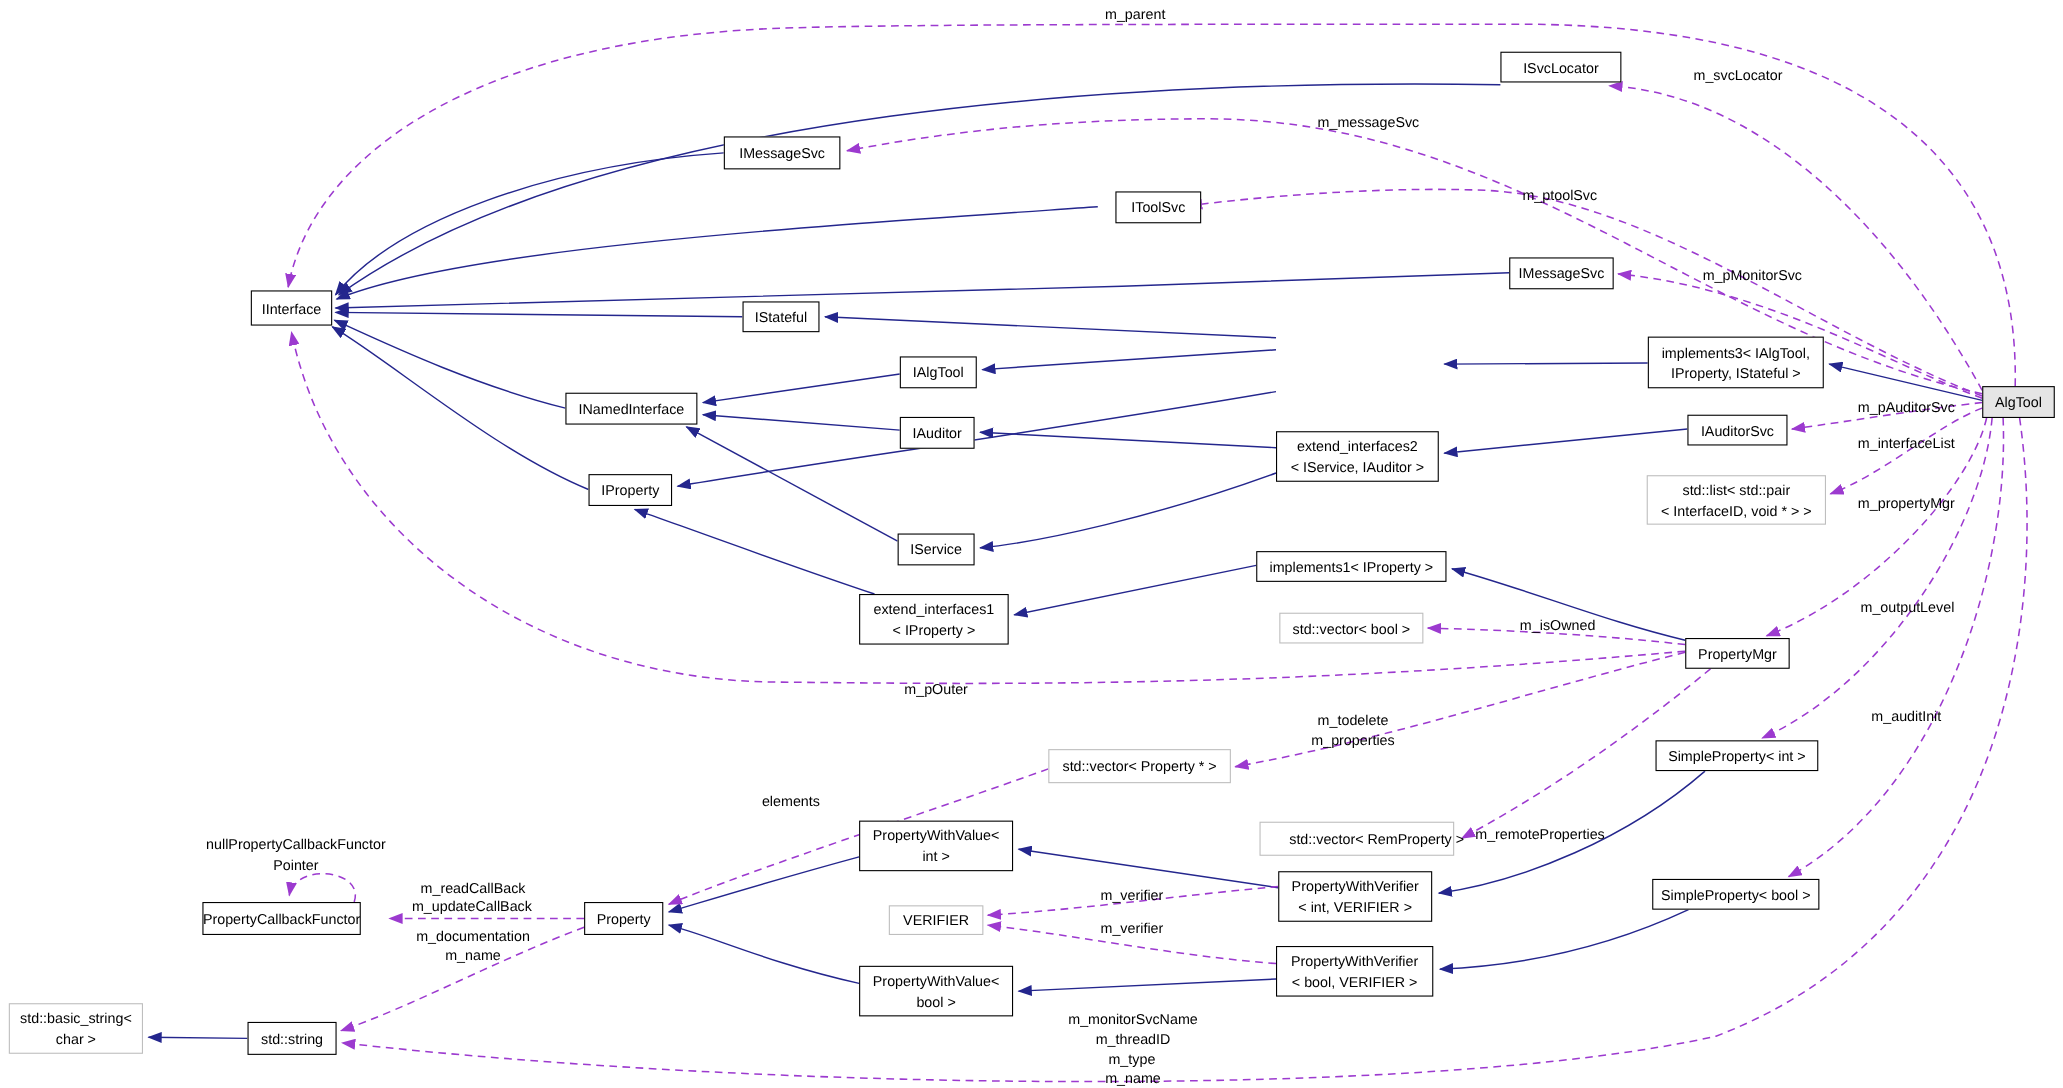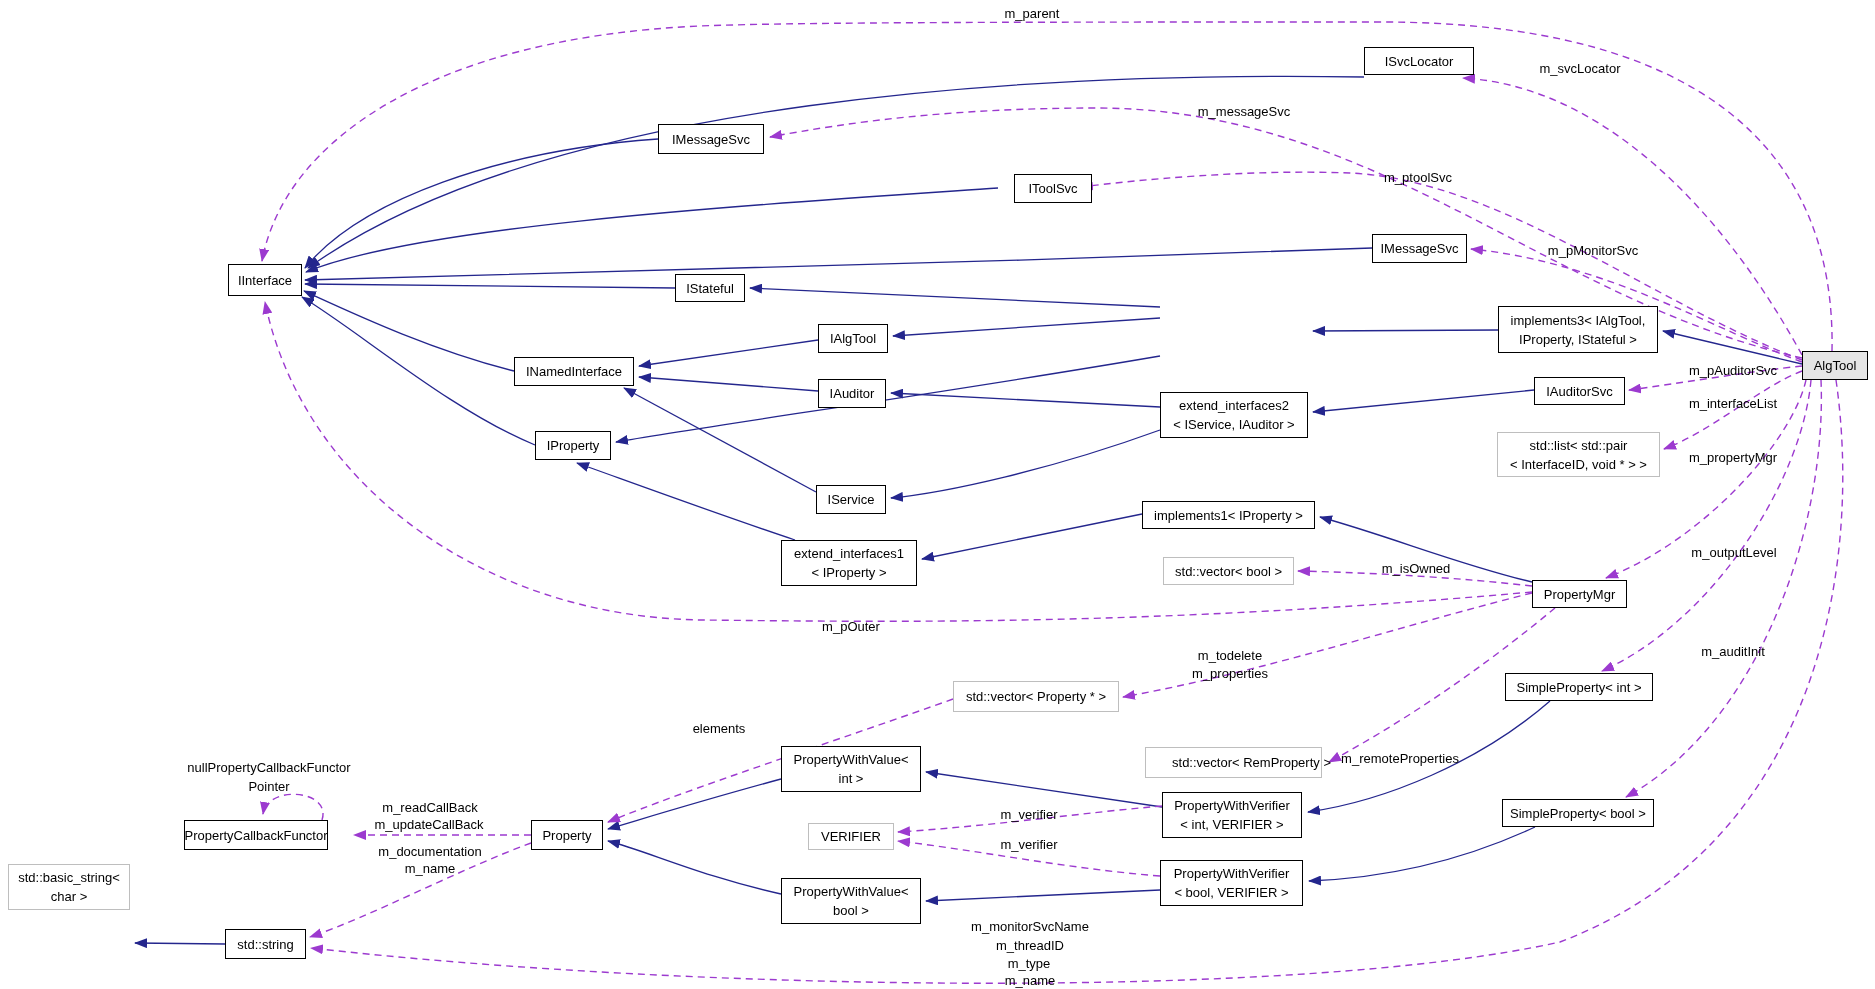--- a/index.html
+++ b/index.html
@@ -182,21 +182,21 @@
     <div class="node bold" style="left: 781px; top: 878px; width: 140px; height: 46px;">
       <div>PropertyWithValue&lt;</div>
       <div>bool &gt;</div>
     </div>
     <div class="node" style="left: 184px; top: 820px; width: 144px; height: 30px;">
       <div>PropertyCallbackFunctor</div>
     </div>
     <div class="node bold" style="left: 531px; top: 820px; width: 72px; height: 30px;">
       <div>Property</div>
     </div>
-    <div class="node template" style="left: 8px; top: 864px; width: 122px; height: 46px;">
+    <div class="node template" style="left: 8px; top: 912px; width: 122px; height: 46px;">
       <div>std::basic_string&lt;</div>
       <div>char &gt;</div>
     </div>
     <div class="node" style="left: 225px; top: 929px; width: 81px; height: 30px;">
       <div>std::string</div>
     </div>
     <div class="edge-label" style="left: 1032px; top: 13px;">m_parent</div>
     <div class="edge-label" style="left: 1580px; top: 68px;">m_svcLocator</div>
     <div class="edge-label" style="left: 1244px; top: 111px;">m_messageSvc</div>
     <div class="edge-label" style="left: 1418px; top: 177px;">m_ptoolSvc</div>

